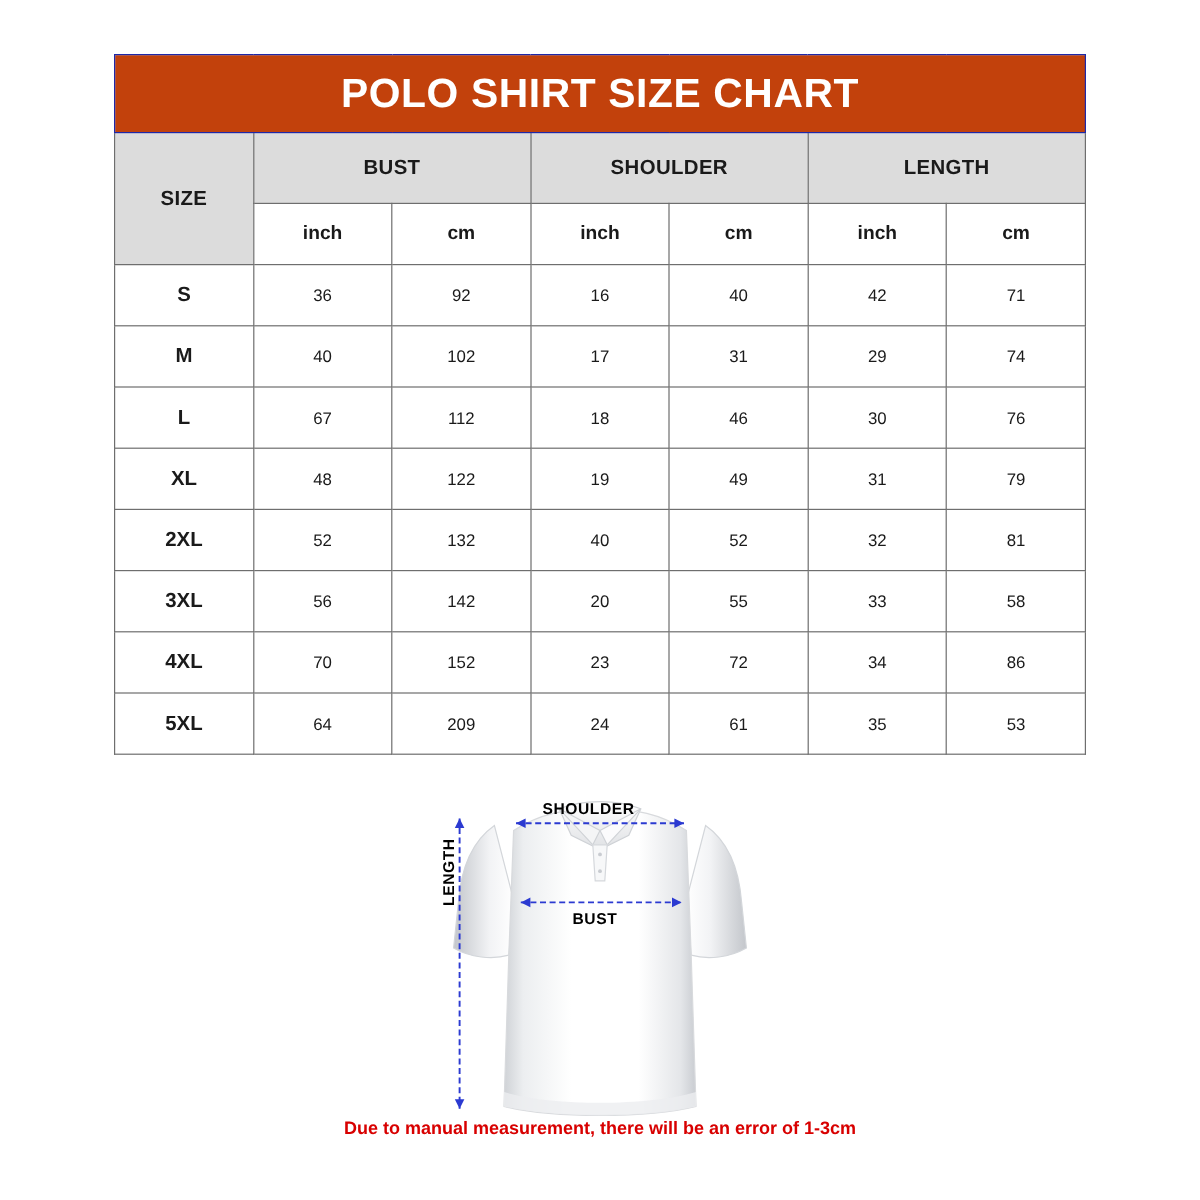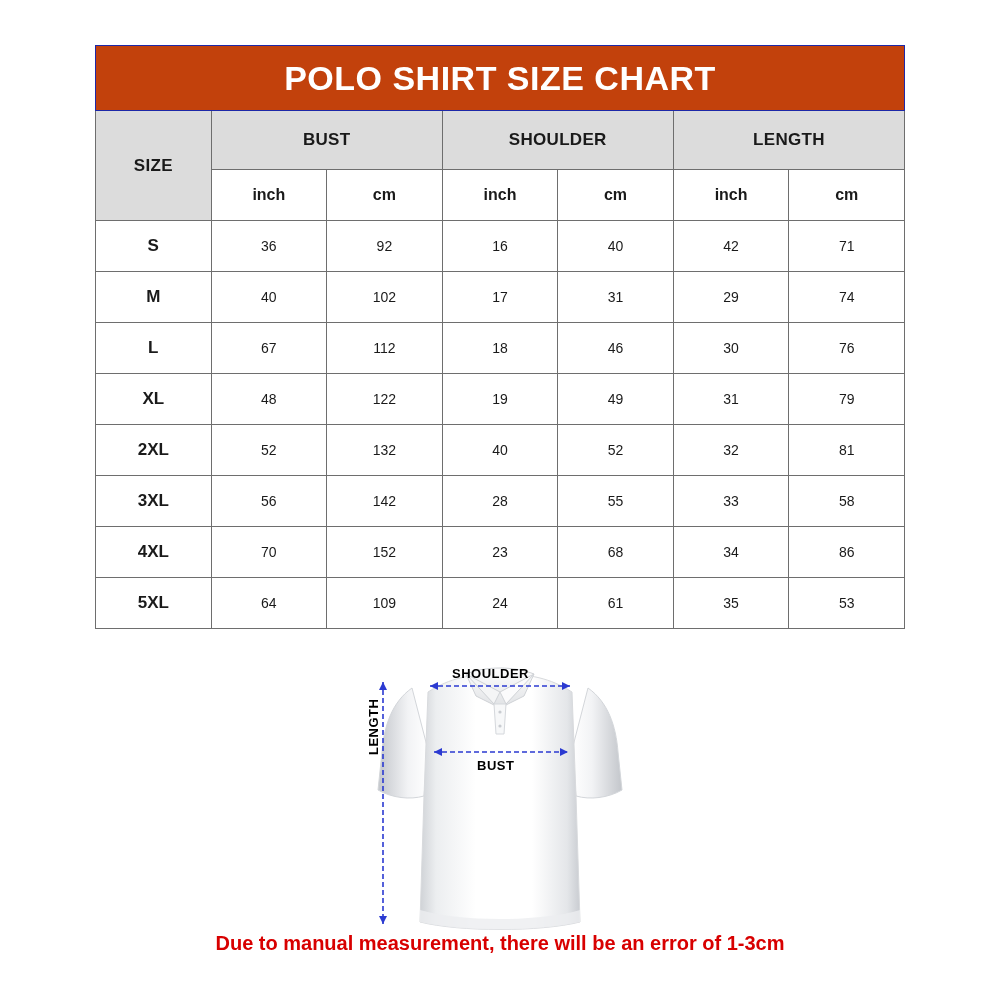--- a/index.html
+++ b/index.html
@@ -93,21 +93,21 @@
     letter-spacing: 0.5px;
   }
 
   .note {
     position: absolute;
     left: 0;
     top: 932px;
     width: 1000px;
     text-align: center;
     color: #d80000;
-    font-size: 20px;
+    font-size: 15px;
     font-weight: bold;
   }
 </style>
 </head>
 <body>
 
 <div class="chart-wrap">
   <table class="size-chart">
     <tbody>
       <tr>
@@ -170,38 +170,38 @@
         <td>132</td>
         <td>40</td>
         <td>52</td>
         <td>32</td>
         <td>81</td>
       </tr>
       <tr class="data-row">
         <td class="size-label">3XL</td>
         <td>56</td>
         <td>142</td>
-        <td>28</td>
+        <td>20</td>
         <td>55</td>
         <td>33</td>
         <td>58</td>
       </tr>
       <tr class="data-row">
         <td class="size-label">4XL</td>
         <td>70</td>
         <td>152</td>
         <td>23</td>
-        <td>68</td>
+        <td>72</td>
         <td>34</td>
         <td>86</td>
       </tr>
       <tr class="data-row">
         <td class="size-label">5XL</td>
         <td>64</td>
-        <td>109</td>
+        <td>209</td>
         <td>24</td>
         <td>61</td>
         <td>35</td>
         <td>53</td>
       </tr>
     </tbody>
   </table>
 </div>
 
 <div class="illustration">

